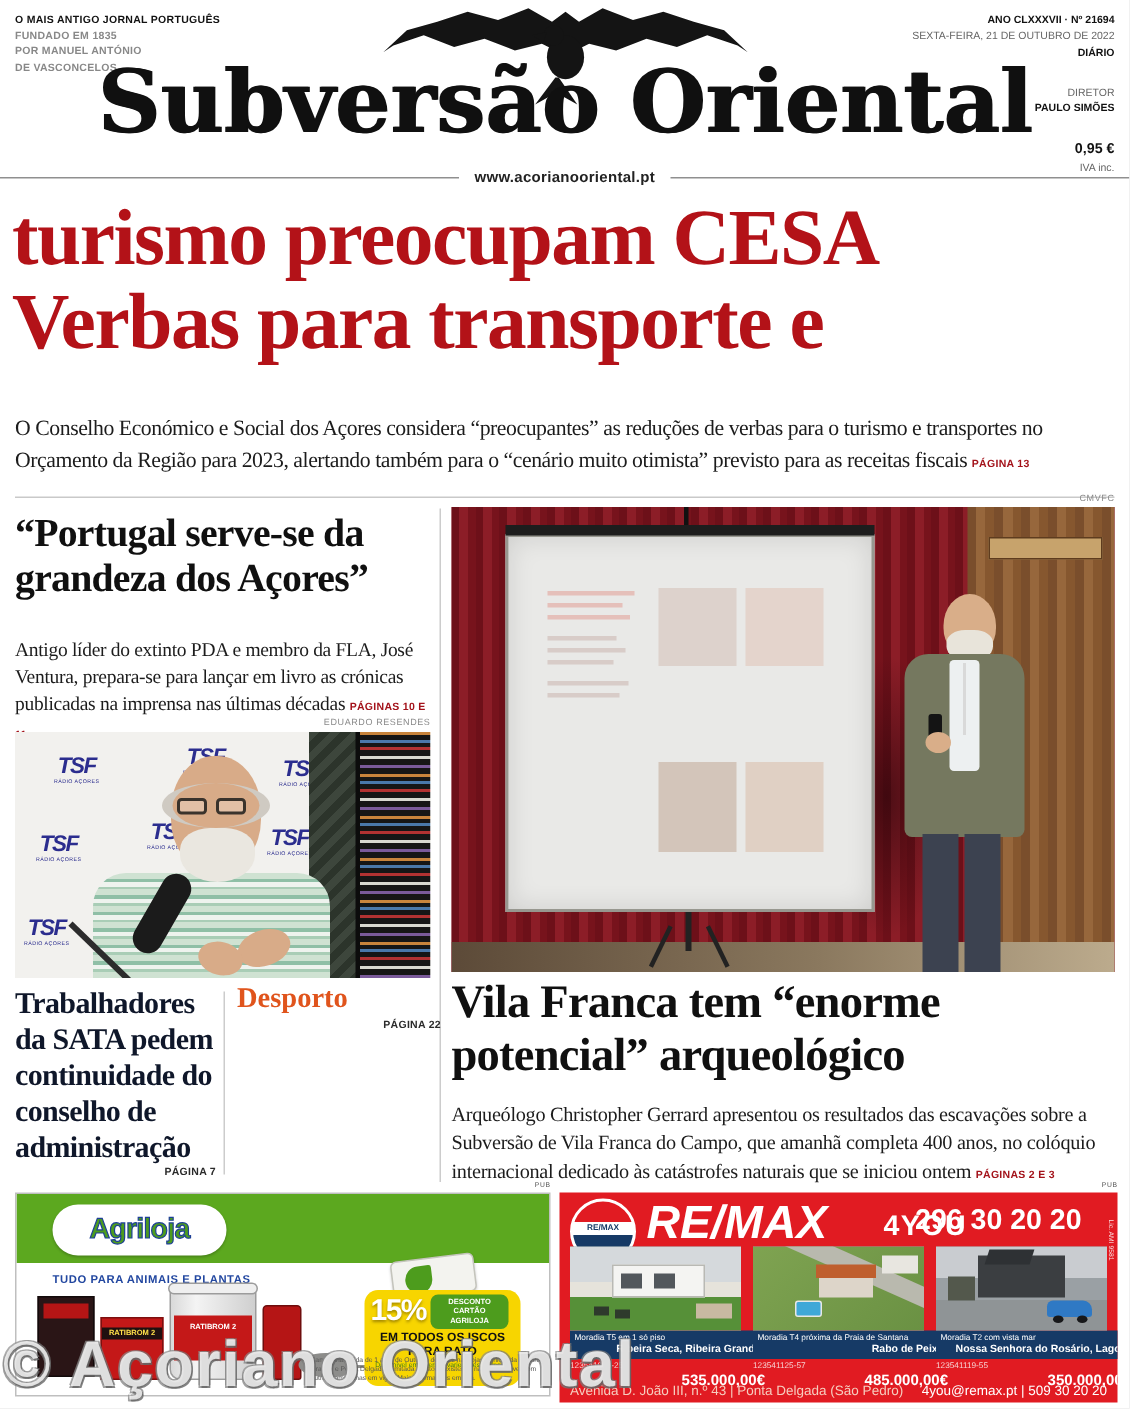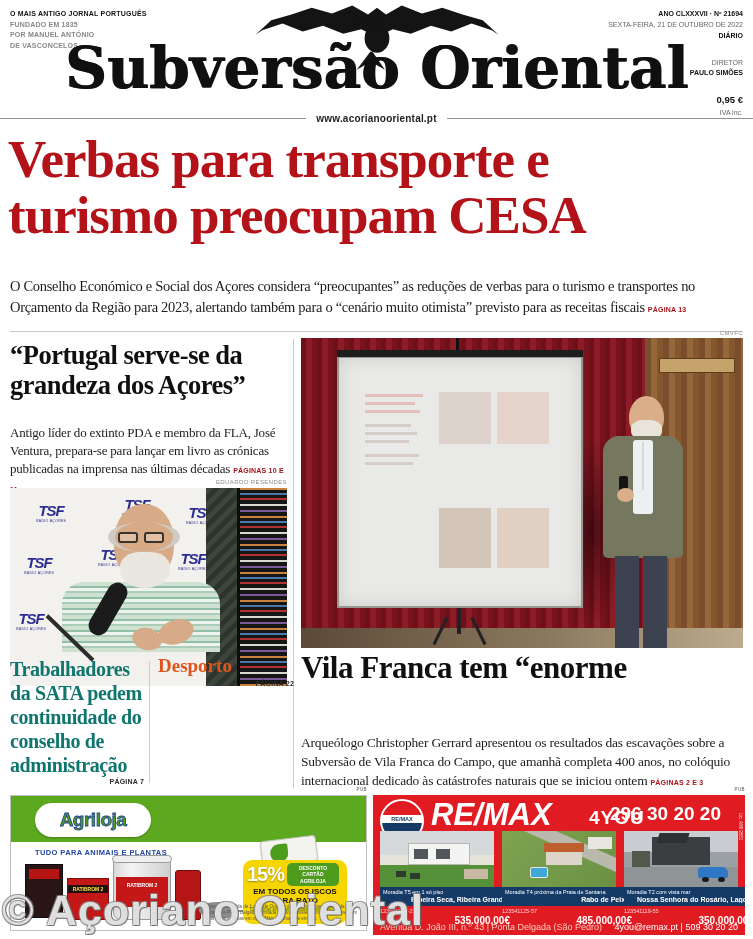--- a/index.html
+++ b/index.html
@@ -35,21 +35,21 @@
 
   
   .pt-headline { position:absolute; left:10px; top:341px; width:282px; font-weight:bold; font-size:26.5px;
       line-height:1.12; color:#101010; letter-spacing:-.5px; }
   .pt-deck { position:absolute; left:10px; top:424px; width:278px; font-size:13px; letter-spacing:-.2px; line-height:1.4; color:#1c1c1c; }
   .credit { font-size:6px; color:#8a8a8a; letter-spacing:.4px; }
   .pt-credit { position:absolute; left:10px; top:479px; width:277px; text-align:right; }
   .vf-credit { position:absolute; left:301px; top:330px; width:442px; text-align:right; }
 
   
-  .photo-tsf { position:absolute; left:10px; top:488px; width:277px; height:198px; background:#f2f1ee; overflow:hidden; }
+  .photo-tsf { position:absolute; left:10px; top:488px; width:277px; height:164px; background:#f2f1ee; overflow:hidden; }
   .tsf-foam { position:absolute; left:196px; top:0; width:32px; height:100%; background:repeating-linear-gradient(135deg,#3d463c 0 5px,#2c342b 5px 10px); }
   .tsf-shelf { position:absolute; right:0; top:0; width:50px; height:100%; background:
       repeating-linear-gradient(180deg,#c8843c 0 2px,#161616 2px 5px,#4a78aa 5px 7px,#161616 7px 10px,#b23232 10px 12px,#161616 12px 16px,#d8d8d0 16px 18px,#161616 18px 22px,#7a5a9a 22px 24px,#161616 24px 28px); border-left:3px solid #0c0c0c; }
   .tsf-logo { position:absolute; color:#2b2d8e; text-align:center; }
   .tsf-logo b { display:block; font-size:15px; font-weight:bold; font-style:italic; letter-spacing:-1px; }
   .tsf-logo i { display:block; font-style:normal; font-size:3.5px; letter-spacing:.3px; color:#2b2d8e; }
   .tsf-polo { position:absolute; left:52px; top:94px; width:158px; height:70px; border-radius:22px 22px 0 0;
       background:repeating-linear-gradient(180deg,#cfe2d2 0 4px,#8fbfa6 4px 6px,#eef3ee 6px 9px,#a9cdb6 9px 11px); }
   .tsf-head { position:absolute; left:104px; top:16px; width:60px; height:76px; background:#d8ab88; border-radius:48% 48% 44% 44%; }
   .tsf-hair { position:absolute; left:98px; top:34px; width:72px; height:30px; background:transparent; border-left:7px solid #cfcac2; border-right:7px solid #cfcac2; border-radius:50%; }
@@ -82,21 +82,21 @@
   .pm-remote { position:absolute; left:18px; top:80px; width:9px; height:17px; background:#141414; border-radius:2px; }
   .pm-hand { position:absolute; left:16px; top:92px; width:17px; height:14px; background:#d9ae89; border-radius:50%; }
   .pm-pants { position:absolute; top:160px; width:24px; height:92px; background:#3c4250; }
 
   
   .vf-headline { position:absolute; left:301px; top:651px; width:450px; font-weight:bold; font-size:31px; line-height:1.12; color:#101010; letter-spacing:-.5px; }
   .vf-deck { position:absolute; left:301px; top:733px; width:450px; font-size:13.5px; letter-spacing:-.2px; line-height:1.42; color:#1c1c1c; }
 
   
   .sata { position:absolute; left:10px; top:657px; width:134px; }
-  .sata .hl { font-weight:bold; font-size:20px; line-height:1.2; color:#0f766e; letter-spacing:-.4px; }
+  .sata .hl { font-weight:bold; font-size:20px; line-height:1.2; color:#0f172a; letter-spacing:-.4px; }
   .brief-ref { display:block; text-align:right; margin-top:1px; }
   .rule-v-briefs { position:absolute; left:149px; top:661px; width:1px; height:122px; background:#cccccc; }
   .desporto { position:absolute; left:158px; top:655px; width:136px; }
   .desporto .kicker { font-weight:bold; font-size:19px; color:#e0541c; margin-bottom:3px; }
   .desporto .hl { font-weight:bold; font-size:19.5px; line-height:1.2; color:#101010; letter-spacing:-.4px; }
 
   
   .publabel { position:absolute; font-size:4.5px; color:#555; letter-spacing:.4px; }
   .ad-agriloja { position:absolute; left:10px; top:795px; width:357px; height:136px; background:#fff; border:1px solid #bfbfbf; overflow:hidden; }
   .ag-band { position:absolute; left:0; right:0; top:0; height:46px; background:#5ca81f; }
@@ -180,22 +180,22 @@
     <div>IVA inc.</div>
   </div>
 
   <div class="urlrow">
     <div class="line"></div>
     <div class="url">www.acorianooriental.pt</div>
     <div class="line"></div>
   </div>
 
   <div class="lead-headline serif">
+    <div>turismo preocupam CESA</div>
     <div>Verbas para transporte e</div>
-    <div>turismo preocupam CESA</div>
   </div>
   <div class="lead-deck serif"><span>O Conselho Económico e Social dos Açores considera “preocupantes” as reduções de verbas para o turismo e transportes no Orçamento da Região para 2023, alertando também para o “cenário muito otimista” previsto para as receitas fiscais</span><span class="pref">PÁGINA 13</span></div>
 
   <div class="rule-h"></div>
   <div class="rule-v-main"></div>
 
   <div class="pt-headline serif">
     <div>“Portugal serve-se da</div>
     <div>grandeza dos Açores”</div>
   </div>
@@ -284,20 +284,21 @@
       <div class="pm-lanyard"></div>
       <div class="pm-remote"></div>
       <div class="pm-hand"></div>
       <div class="pm-pants" style="left:14px"></div>
       <div class="pm-pants" style="left:42px"></div>
     </div>
   </div>
 
   <div class="vf-headline serif">
     <div>Vila Franca tem “enorme</div>
+    <div>potencial” arqueológico</div>
   </div>
   <div class="vf-deck serif"><span>Arqueólogo Christopher Gerrard apresentou os resultados das escavações sobre a Subversão de Vila Franca do Campo, que amanhã completa 400 anos, no colóquio internacional dedicado às catástrofes naturais que se iniciou ontem</span><span class="pref">PÁGINAS 2 E 3</span></div>
 
   <div class="sata">
     <div class="hl serif">Trabalhadores da SATA pedem continuidade do conselho de administração</div>
     <span class="pref dark brief-ref">PÁGINA 7</span>
   </div>
   <div class="rule-v-briefs"></div>
   <div class="desporto">
     <div class="kicker serif">Desporto</div>

